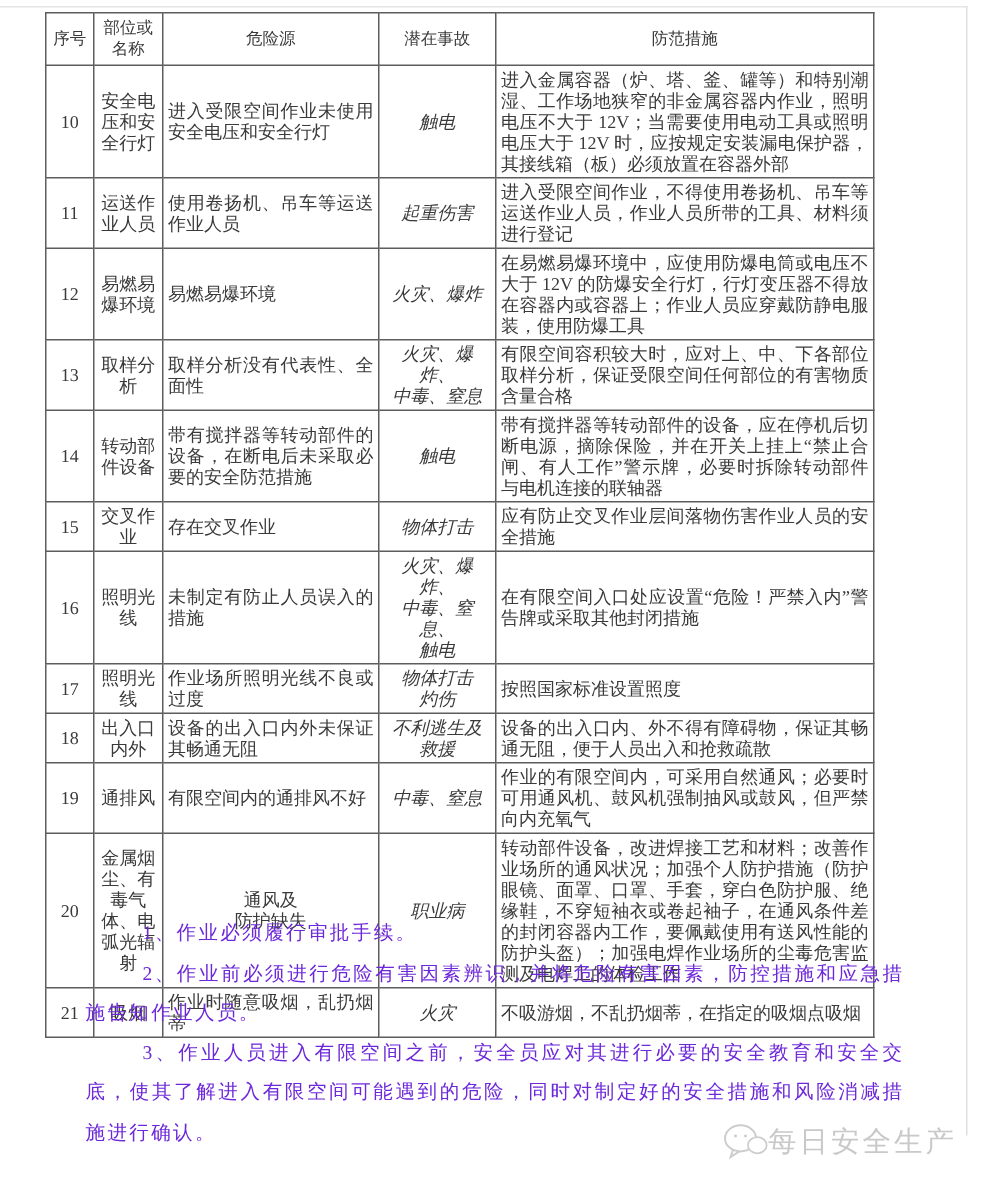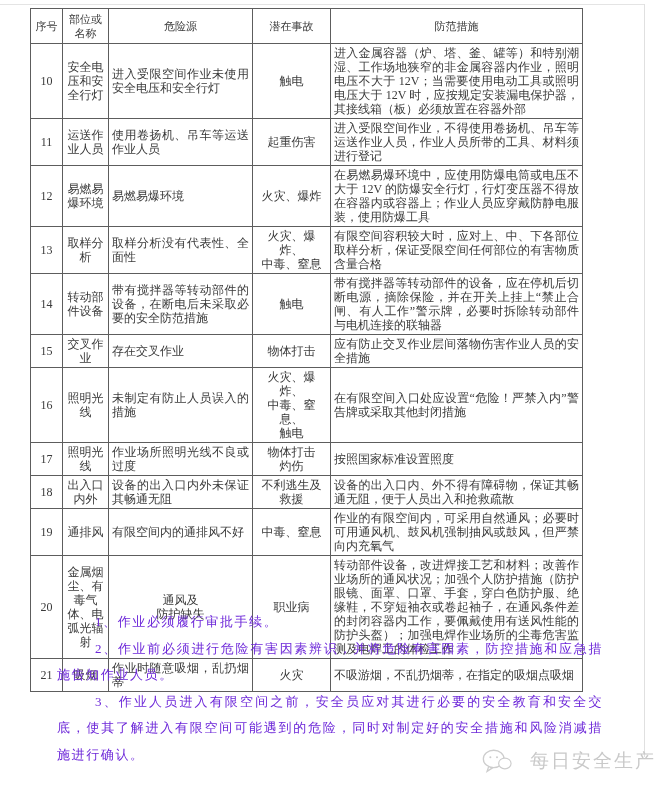--- a/index.html
+++ b/index.html
@@ -20,39 +20,39 @@
     font-weight:normal;
     font-size:12px;line-height:14px;
     padding:2px 3px;vertical-align:middle;
     color:#3a3a3a;
   }
   .hazard-table th{font-size:11px;text-align:center;padding:3px 2px;}
   .col-no{text-align:center;}
   .col-part{text-align:center;padding:2px 2px;}
   .col-hazard{text-align:justify;padding:2px 6px;white-space:pre-line;}
   .col-hazard.center{text-align:center;}
-  .col-acc{text-align:center;white-space:pre-line;}
+  .col-acc{text-align:center;white-space:pre-line;font-style:italic;}
   .col-measure{text-align:justify;padding:2px 6px;white-space:pre-line;}
 
   .section{
     position:absolute;left:57px;top:609px;width:546px;
   }
   .section-heading{
     margin:0 0 7px 0;
     font-size:15.5px;font-weight:bold;color:#1f1f1f;
     text-indent:27px;letter-spacing:1.5px;
   }
   .section p{
     margin:0;font-size:13px;line-height:26.5px;color:#6d28d9;
     text-indent:38px;letter-spacing:1.6px;text-align:justify;
   }
 
   .watermark{
     position:absolute;left:482px;top:748px;
-    display:flex;align-items:center;gap:18px;
+    display:flex;align-items:center;gap:0;
     color:#c9c9c9;font-size:19px;letter-spacing:2px;
     font-family:"Liberation Sans","DejaVu Sans",sans-serif;
   }
   .watermark svg{display:block;}
 </style>
 </head>
 <body>
 
 <div class="page-edge-top"></div>
 <div class="page-edge-right"></div>

